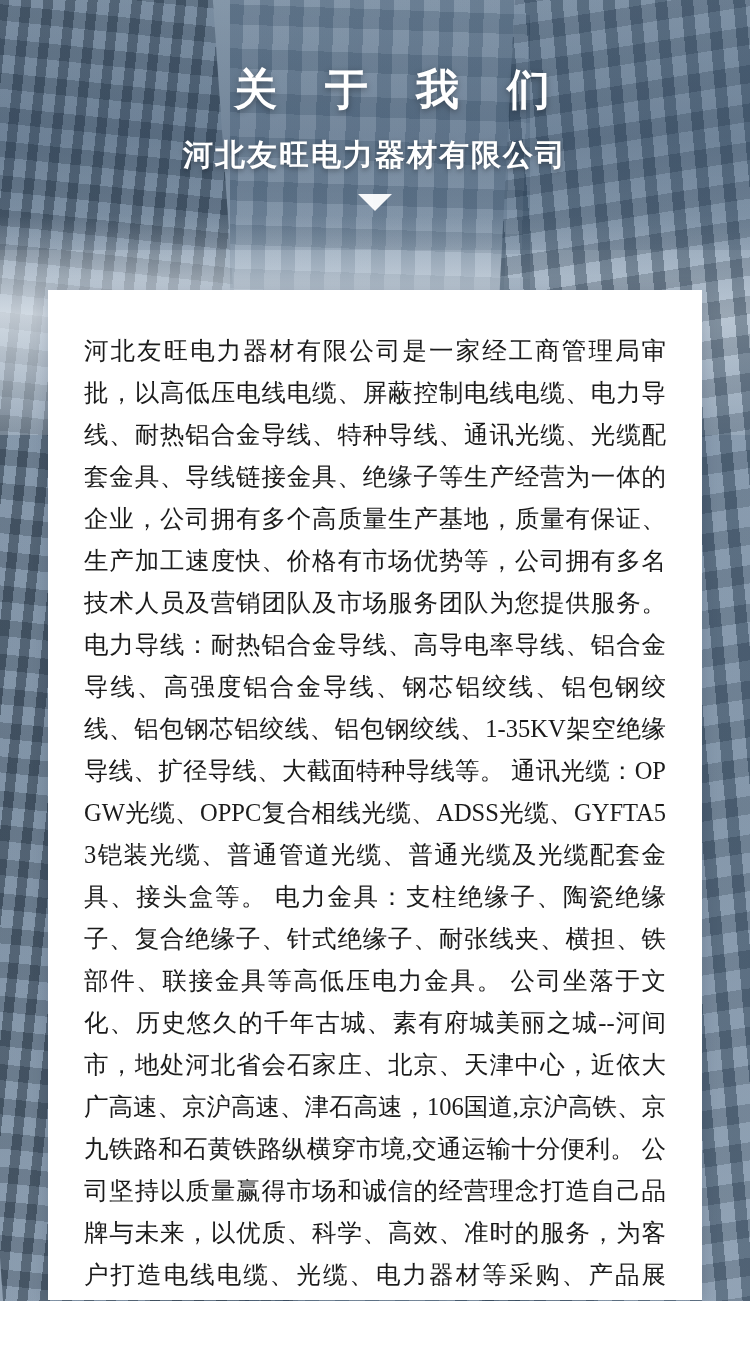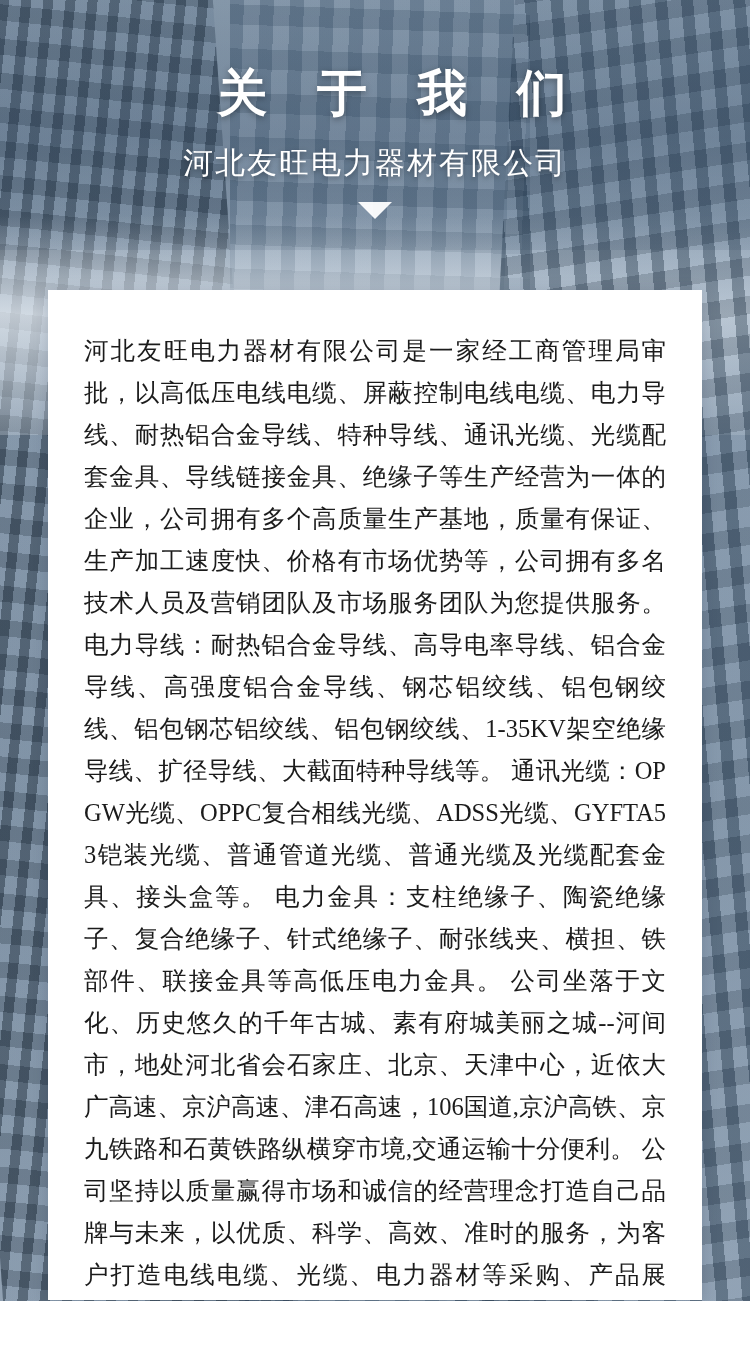--- a/index.html
+++ b/index.html
@@ -102,33 +102,33 @@
     inset: 0;
     background: linear-gradient(180deg, rgba(28,52,80,0.22) 0%, rgba(28,52,80,0.30) 55%, rgba(28,52,80,0.10) 100%);
   }
   .header-inner {
     position: relative;
     text-align: center;
     padding-top: 66px;
   }
   .title-main {
     color: #ffffff;
-    font-size: 50px;
+    font-size: 43px;
     font-weight: bold;
     letter-spacing: 18px;
     text-indent: 18px;
     line-height: 1.1;
     text-shadow: 0 2px 6px rgba(0,0,0,0.35);
     padding-left: 34px;
   }
   .title-sub {
     margin-top: 22px;
     color: #ffffff;
     font-size: 30px;
-    font-weight: normal;
+    font-weight: bold;
     letter-spacing: 2px;
     text-shadow: 0 2px 5px rgba(0,0,0,0.35);
   }
   .title-arrow {
     margin: 18px auto 0 auto;
     width: 0;
     height: 0;
     border-left: 17px solid transparent;
     border-right: 17px solid transparent;
     border-top: 17px solid #ffffff;

